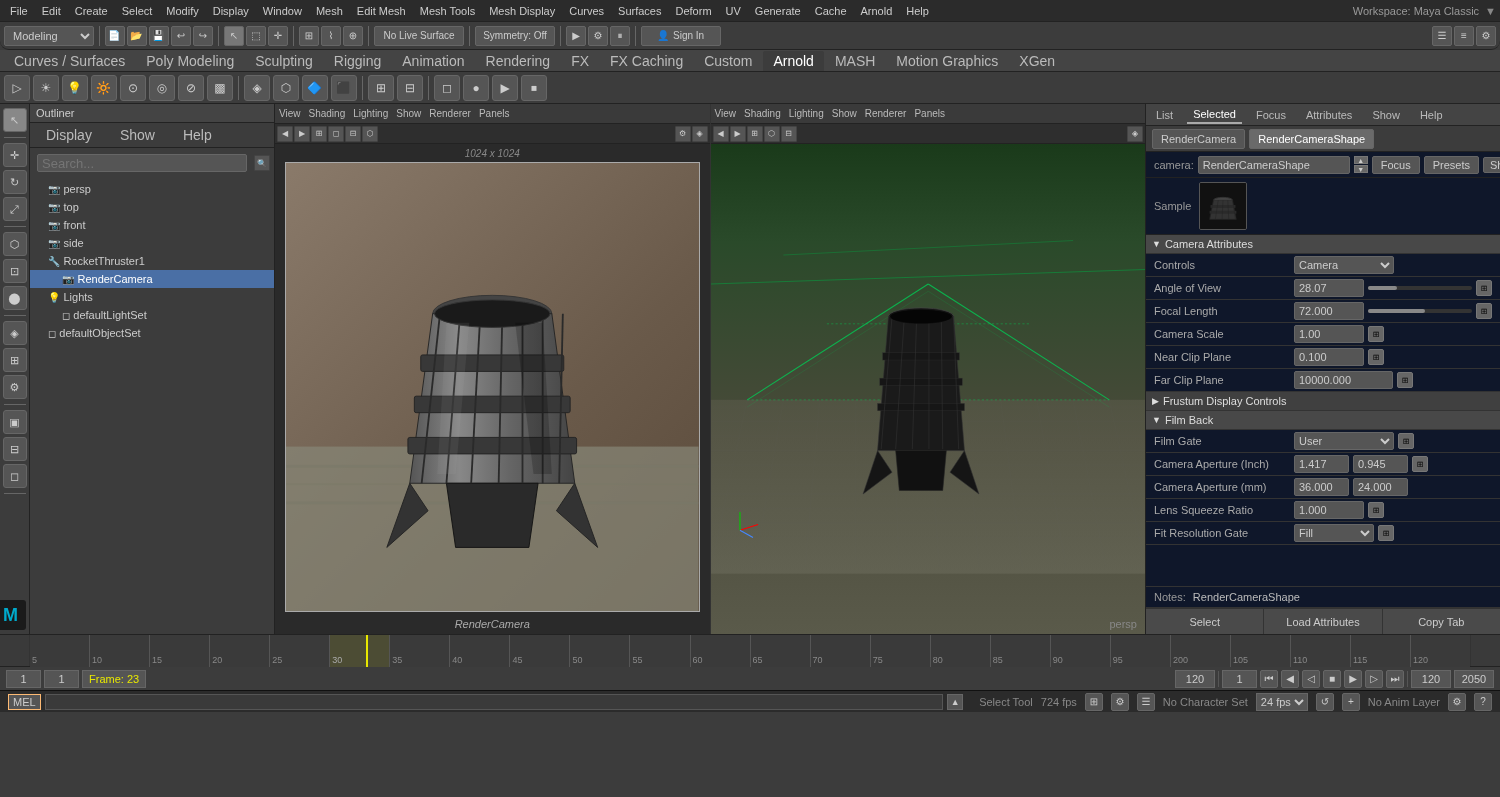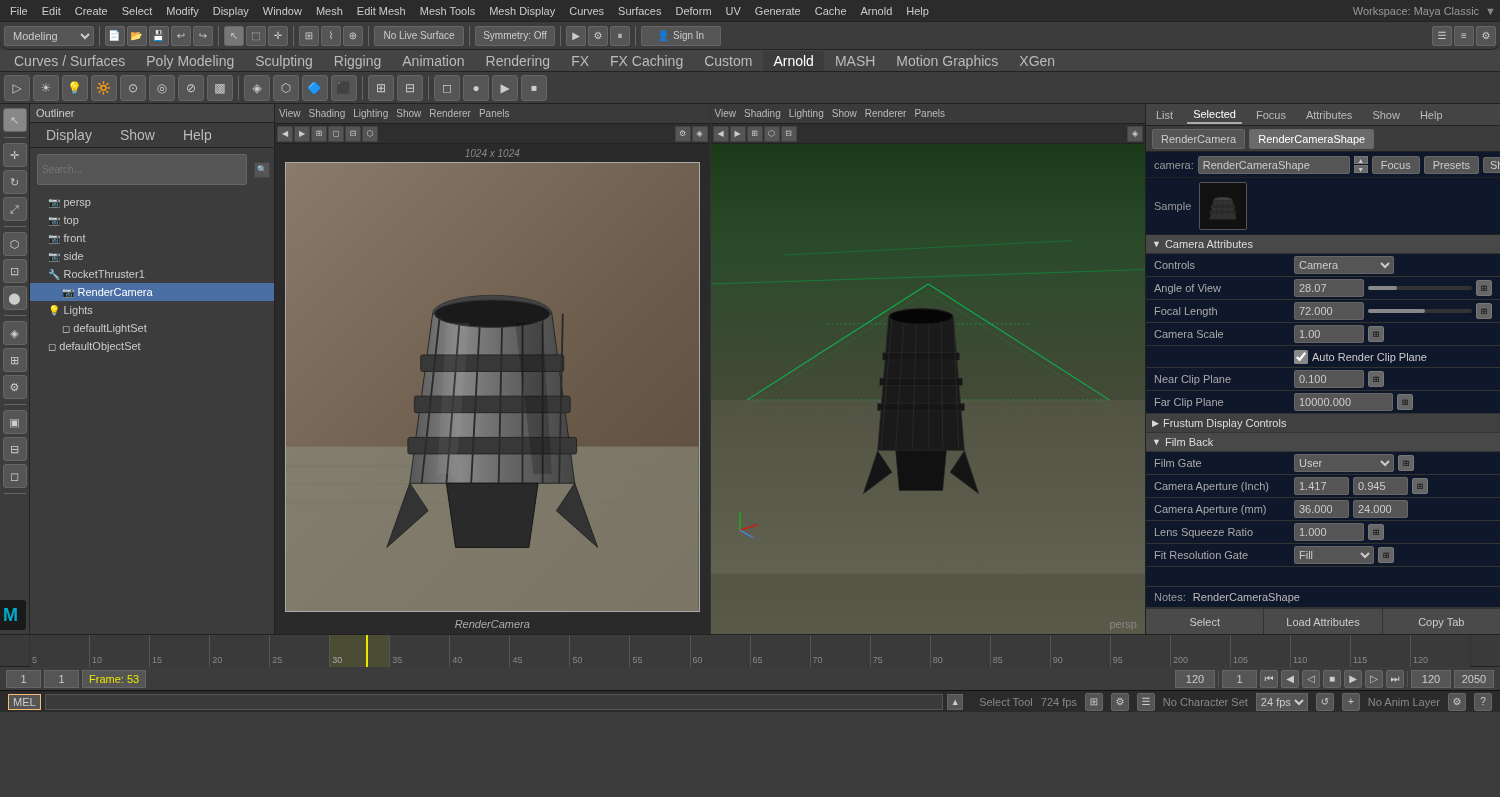--- a/index.html
+++ b/index.html
@@ -247,21 +247,21 @@
   <div id="outliner">
     <div id="outliner-header">
       <span>Outliner</span>
     </div>
     <div id="outliner-subheader">
       <span class="tab">Display</span>
       <span class="tab">Show</span>
       <span class="tab">Help</span>
     </div>
     <div style="display:flex; align-items:center; padding: 3px 4px; gap:4px;">
-      <input id="outliner-search" type="text" placeholder="Search..." style="flex: 1 1 0%; background: rgb(85, 85, 85); border: 1px solid rgb(102, 102, 102); color: rgb(204, 204, 204); height: 31px; font-size: 10px; padding: 0px 4px; border-radius: 2px;">
+      <input id="outliner-search" type="text" placeholder="Search..." style="flex: 1 1 0%; background: rgb(85, 85, 85); border: 1px solid rgb(102, 102, 102); color: rgb(204, 204, 204); height: 18px; font-size: 13px; padding: 0px 4px; border-radius: 2px;">
       <button class="vp-btn">🔍</button>
     </div>
     <div id="outliner-list">
       <div class="outliner-item">
         <span class="outliner-icon indent1">📷</span>
         <span>persp</span>
       </div>
       <div class="outliner-item">
         <span class="outliner-icon indent1">📷</span>
         <span>top</span>
@@ -565,27 +565,20 @@
       </div>
 
       <div class="attr-row">
         <span class="attr-label">Camera Scale</span>
         <div class="attr-value">
           <input class="attr-input" value="1.00" type="text" style="">
           <button class="attr-icon-btn">⊞</button>
         </div>
       </div>
 
-      <div class="attr-row">
-        <span class="attr-label"></span>
-        <div class="attr-value">
-          <input type="checkbox" class="attr-checkbox" checked="" style="">
-          <span style="font-size:11px; color:#ccc;">Auto Render Clip Plane</span>
-        </div>
-      </div>
 
       <div class="attr-row">
         <span class="attr-label">Near Clip Plane</span>
         <div class="attr-value">
           <input class="attr-input" value="0.100" type="text" style="">
           <button class="attr-icon-btn">⊞</button>
         </div>
       </div>
 
       <div class="attr-row">
@@ -701,21 +694,21 @@
       <div style="flex:1; display:flex; align-items:flex-end; padding-bottom:2px; padding-left:2px; font-size:9px; color:#888;">120</div>
     </div>
   </div>
   <div style="width:30px; background:#3a3a3a; border-left:1px solid #333;"></div>
 </div>
 
 <div id="bottom-controls" style="height:24px; background:#3c3c3c; border-top:1px solid #222; display:flex; align-items:center; padding:0 6px; gap:3px; font-size:11px;">
   <input type="text" value="1" style="background: rgb(85, 85, 85); border: 1px solid rgb(102, 102, 102); color: rgb(204, 204, 204); height: 18px; width: 35px; font-size: 11px; padding: 0px 4px; text-align: center;">
   <input type="text" value="1" style="background: rgb(85, 85, 85); border: 1px solid rgb(102, 102, 102); color: rgb(204, 204, 204); height: 18px; width: 35px; font-size: 11px; padding: 0px 4px; text-align: center;">
   <div style="background:#555; border:1px solid #666; color:#e8e800; height:18px; padding:0 6px; display:flex; align-items:center; font-size:11px;">
-    <span>Frame: 53</span>
+    <span>Frame: 23</span>
   </div>
   <div style="flex:1;"></div>
   <input type="text" value="120" style="background: rgb(85, 85, 85); border: 1px solid rgb(102, 102, 102); color: rgb(204, 204, 204); height: 18px; width: 40px; font-size: 11px; padding: 0px 4px; text-align: center;">
   <div style="width:1px; height:16px; background:#555;"></div>
   <input type="text" value="1" style="background: rgb(85, 85, 85); border: 1px solid rgb(102, 102, 102); color: rgb(204, 204, 204); height: 18px; width: 35px; font-size: 11px; padding: 0px 4px; text-align: center;">
 
   <button class="bc-btn">⏮</button>
   <button class="bc-btn">◀</button>
   <button class="bc-btn">◁</button>
   <button class="bc-btn">■</button>

